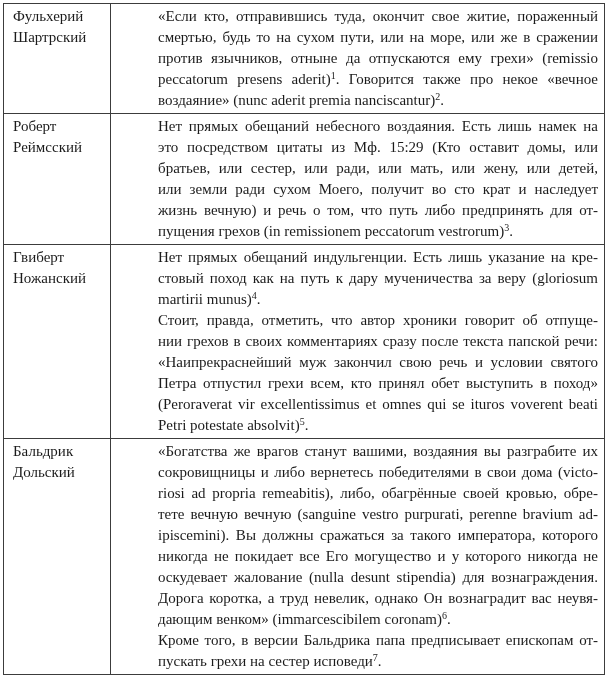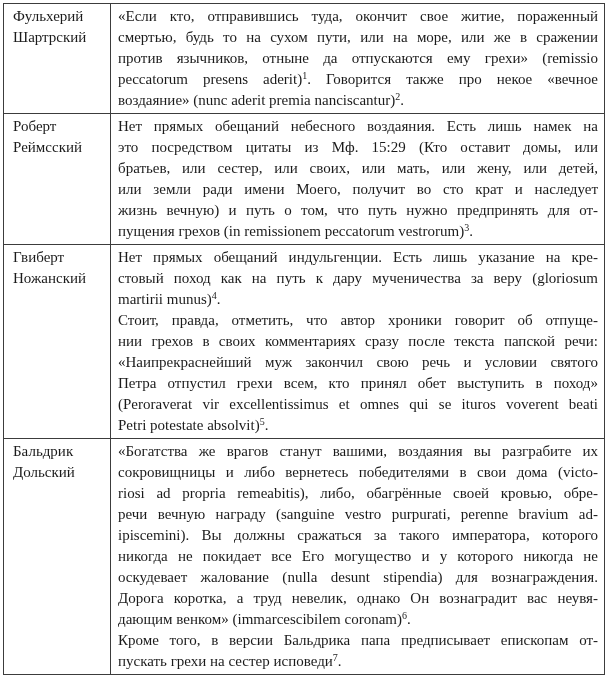--- a/index.html
+++ b/index.html
@@ -27,21 +27,21 @@
     padding: 2px 4px 2px 9px;
     font-size: 15px;
     line-height: 21px;
     text-align: left;
   }
   td.content {
     padding: 2px 6px 2px 7px;
     font-size: 15px;
     line-height: 21px;
   }
-  .line { text-align: left; }
+  .line { text-align: left; margin-left: 40px; }
   .line.j { text-align: justify; text-align-last: justify; }
   .it { }
   sup.fn {
     font-size: 10px;
     line-height: 0;
     vertical-align: baseline;
     position: relative;
     top: -5px;
   }
 </style>
@@ -66,23 +66,23 @@
               <div class="line"><span>воздаяние» (</span><span class="it">nunc aderit premia nanciscantur</span><span>)</span><sup class="fn">2</sup><span>.</span></div>
             </div>
           </td>
         </tr>
         <tr>
           <td class="author">Роберт Реймсский</td>
           <td class="content">
             <div class="para">
               <div class="line j"><span>Нет прямых обещаний небесного воздаяния. Есть лишь намек на</span></div>
               <div class="line j"><span>это посредством цитаты из Мф. 15:29 (</span><span class="it">Кто оставит домы, или</span></div>
-              <div class="line j"><span class="it">братьев, или сестер, или своих, или мать, или жену, или детей,</span></div>
-              <div class="line j"><span class="it">или земли ради имени Моего, получит во сто крат и наследует</span></div>
-              <div class="line j"><span class="it">жизнь вечную</span><span>) и путь о том, что путь нужно предпринять для от-</span></div>
+              <div class="line j"><span class="it">братьев, или сестер, или ради, или мать, или жену, или детей,</span></div>
+              <div class="line j"><span class="it">или земли ради сухом Моего, получит во сто крат и наследует</span></div>
+              <div class="line j"><span class="it">жизнь вечную</span><span>) и речь о том, что путь либо предпринять для от-</span></div>
               <div class="line"><span>пущения грехов (</span><span class="it">in remissionem peccatorum vestrorum</span><span>)</span><sup class="fn">3</sup><span>.</span></div>
             </div>
           </td>
         </tr>
         <tr>
           <td class="author">Гвиберт Ножанский</td>
           <td class="content">
             <div class="para">
               <div class="line j"><span>Нет прямых обещаний индульгенции. Есть лишь указание на кре-</span></div>
               <div class="line j"><span>стовый поход как на путь к дару мученичества за веру (</span><span class="it">gloriosum</span></div>
@@ -98,21 +98,21 @@
             </div>
           </td>
         </tr>
         <tr>
           <td class="author">Бальдрик Дольский</td>
           <td class="content">
             <div class="para">
               <div class="line j"><span>«Богатства же врагов станут вашими, воздаяния вы разграбите их</span></div>
               <div class="line j"><span>сокровищницы и либо вернетесь победителями в свои дома (</span><span class="it">victo-</span></div>
               <div class="line j"><span class="it">riosi ad propria remeabitis</span><span>), либо, обагрённые своей кровью, обре-</span></div>
-              <div class="line j"><span>речи вечную награду (</span><span class="it">sanguine vestro purpurati, perenne bravium ad-</span></div>
+              <div class="line j"><span>тете вечную вечную (</span><span class="it">sanguine vestro purpurati, perenne bravium ad-</span></div>
               <div class="line j"><span class="it">ipiscemini</span><span>). Вы должны сражаться за такого императора, которого</span></div>
               <div class="line j"><span>никогда не покидает все Его могущество и у которого никогда не</span></div>
               <div class="line j"><span>оскудевает жалование (</span><span class="it">nulla desunt stipendia</span><span>) для вознаграждения.</span></div>
               <div class="line j"><span>Дорога коротка, а труд невелик, однако Он вознаградит вас неувя-</span></div>
               <div class="line"><span>дающим венком» (</span><span class="it">immarcescibilem coronam</span><span>)</span><sup class="fn">6</sup><span>.</span></div>
             </div>
             <div class="para">
               <div class="line j"><span>Кроме того, в версии Бальдрика папа предписывает епископам от-</span></div>
               <div class="line"><span>пускать грехи на сестер исповеди</span><sup class="fn">7</sup><span>.</span></div>
             </div>

